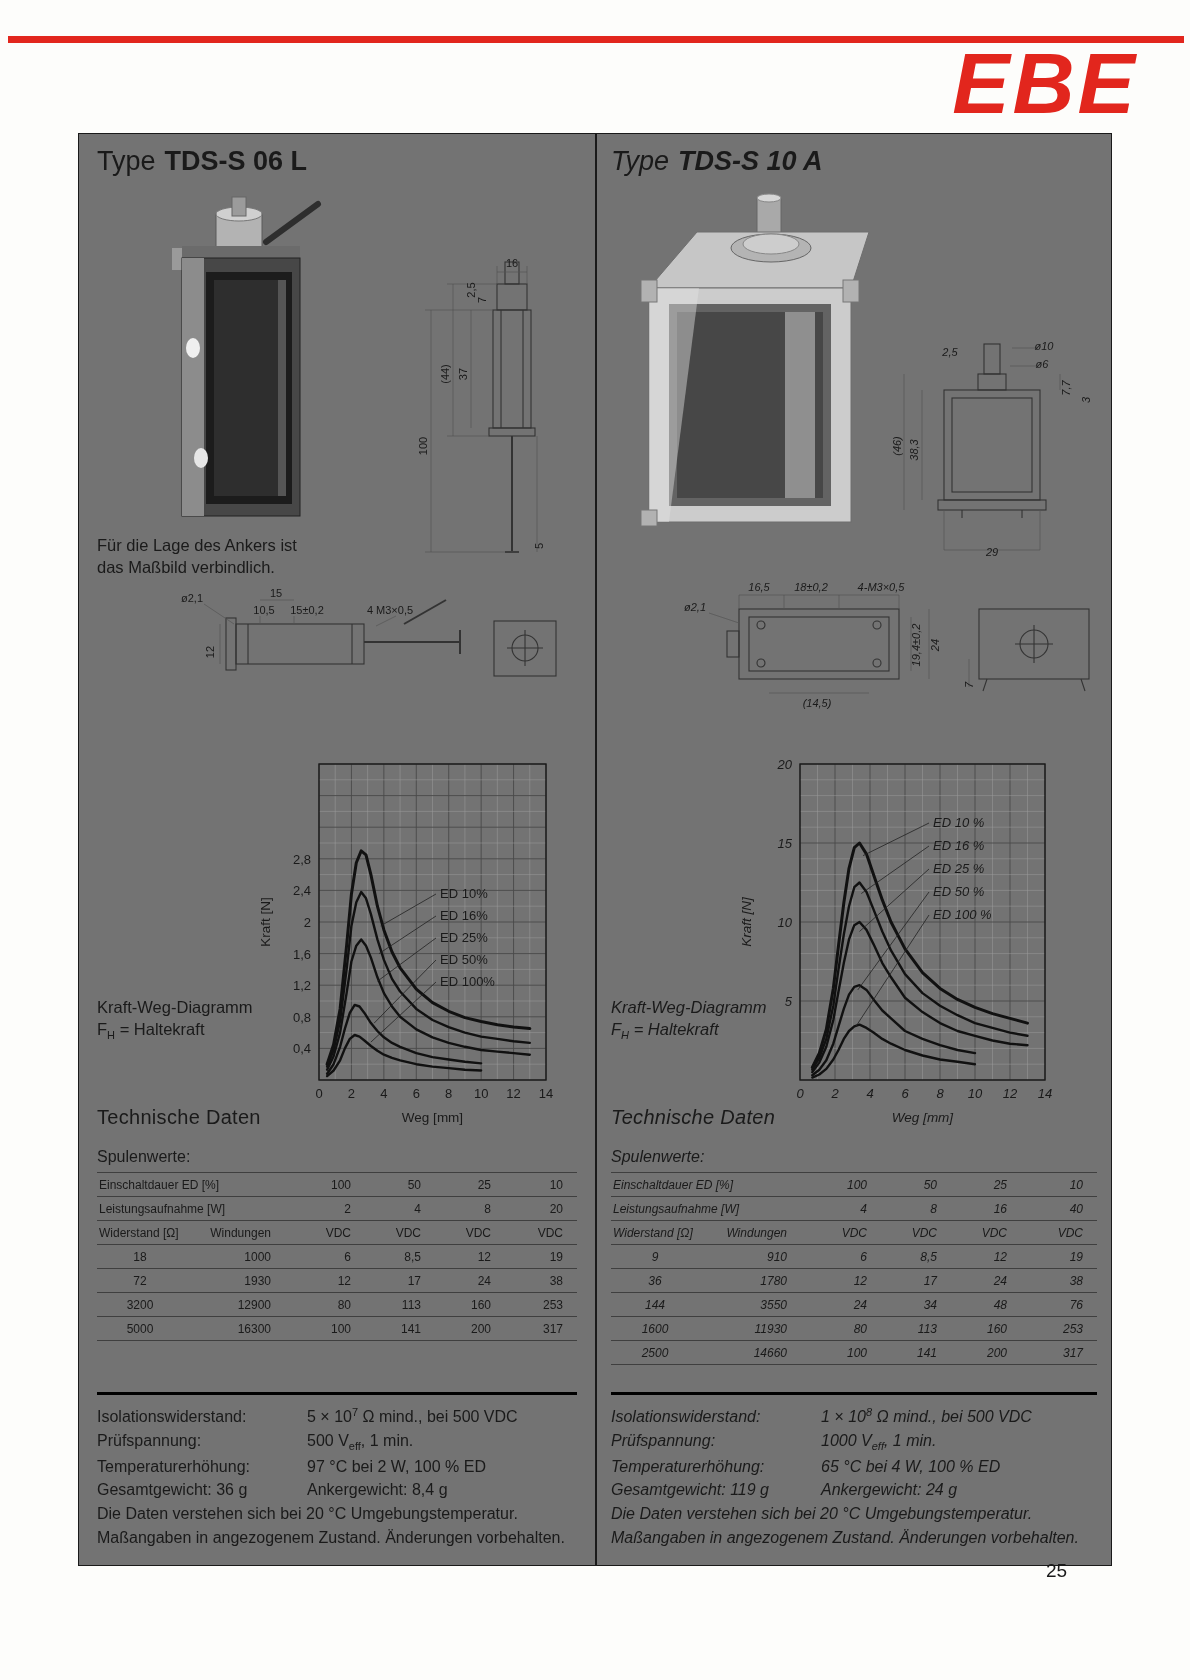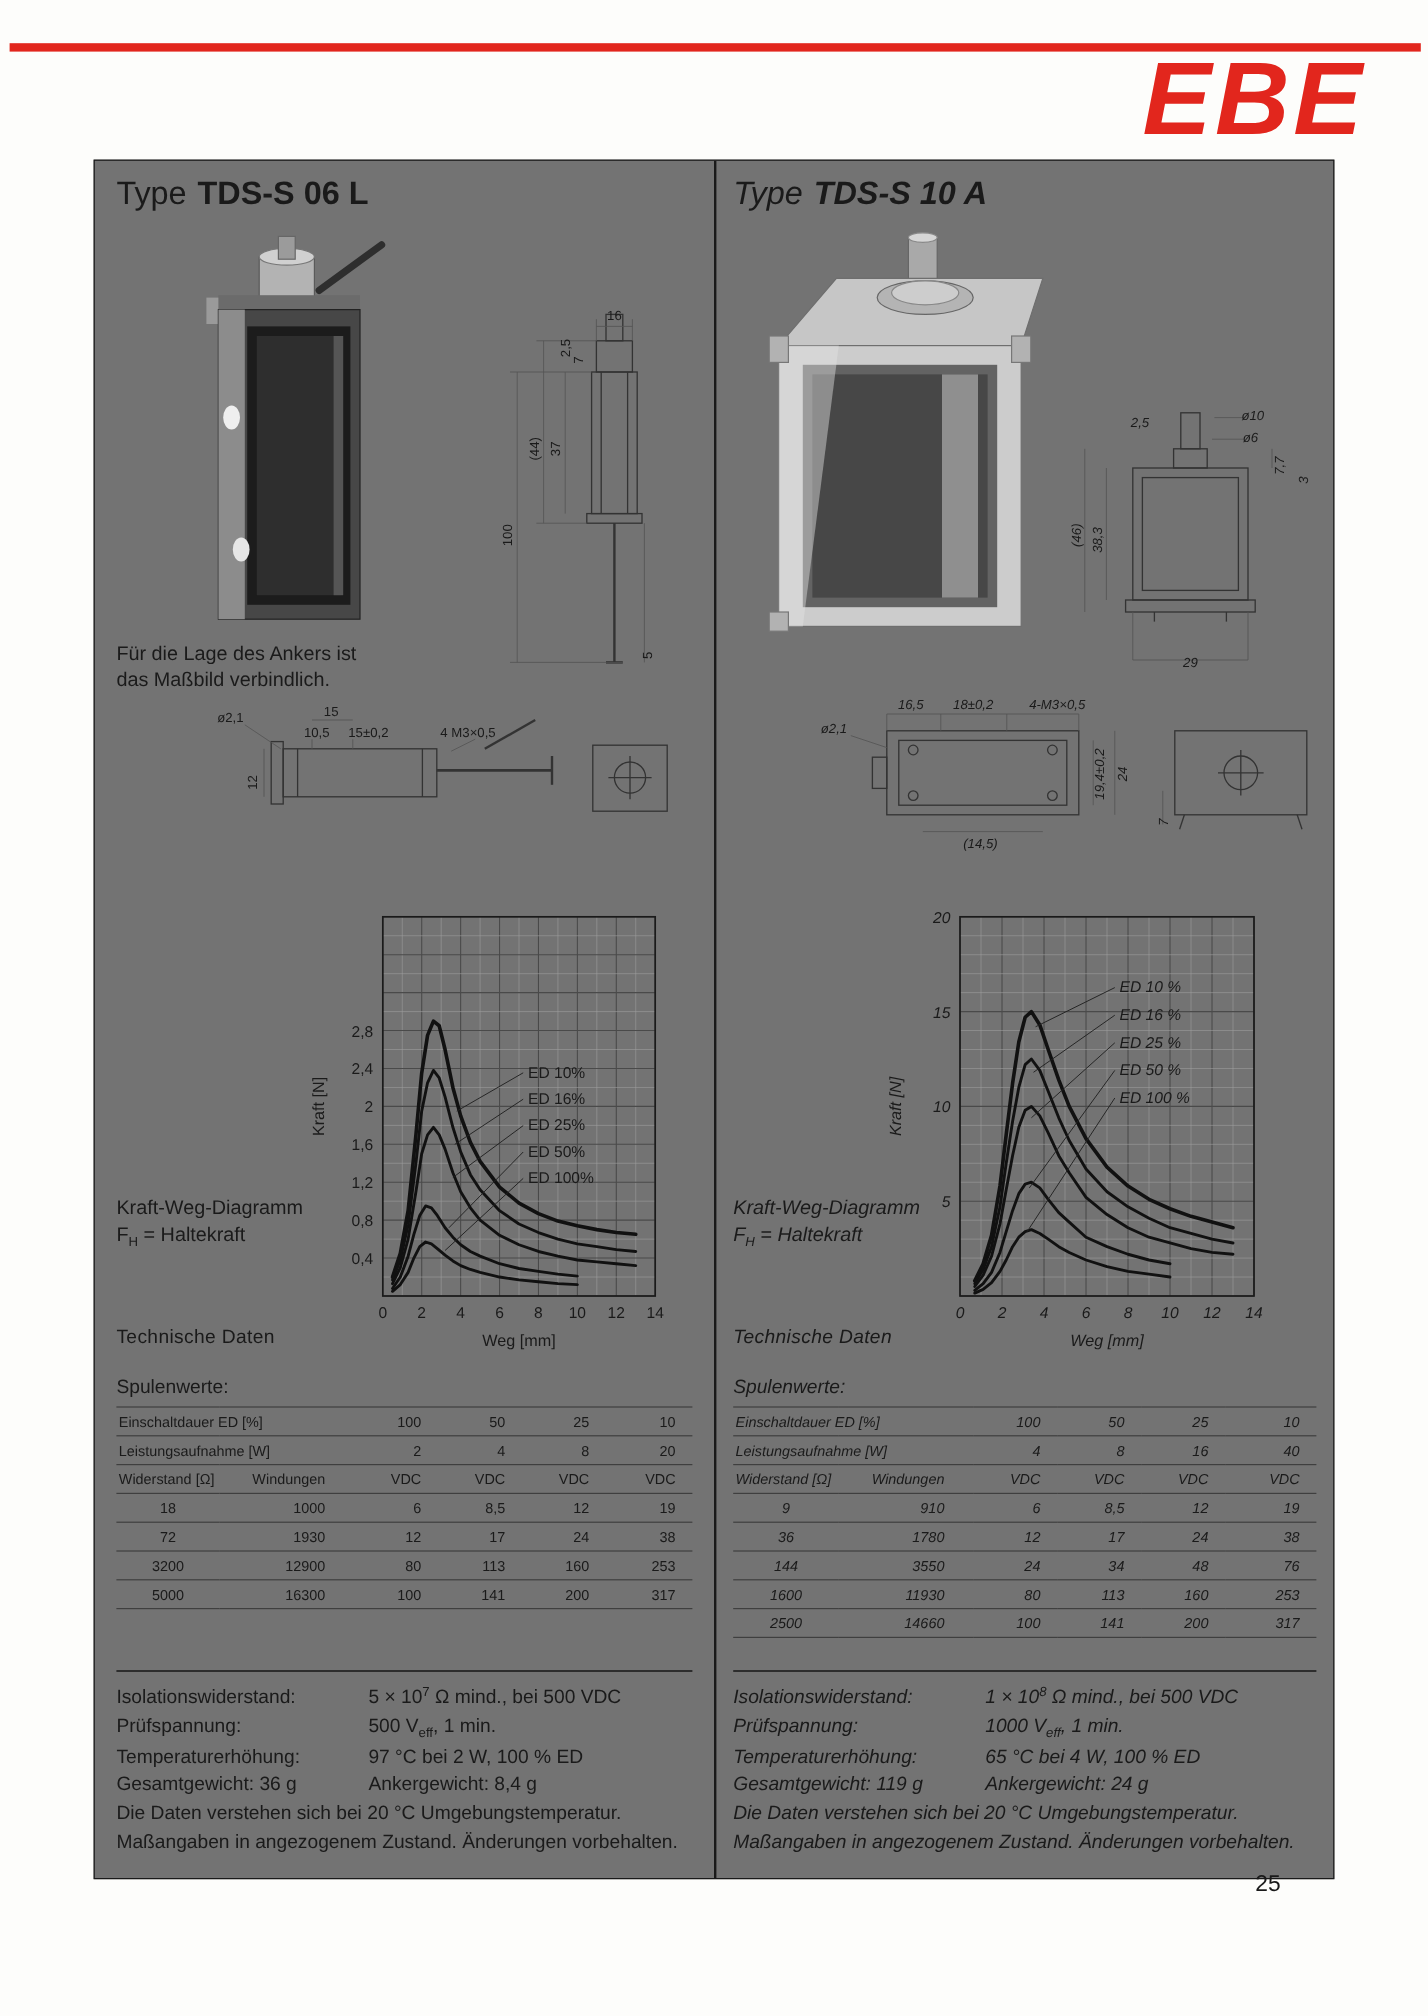--- a/index.html
+++ b/index.html
@@ -10,31 +10,31 @@
   .frame{position:absolute;left:78px;top:122px;width:1032px;height:1431px;border:1.5px solid #1a1a1a;background:#737373;margin-top:11px;}
   .divider{position:absolute;left:516px;top:0;width:1.5px;height:100%;background:#1a1a1a;}
   .col{position:absolute;top:0;height:100%;}
   .col-left{left:0;width:516px;}
   .col-right{left:518px;width:418px;font-style:italic;}
   .type-title{position:absolute;left:18px;top:12px;font-size:27px;}
   .col-right .type-title{left:14px;}
   .type-title .model{font-weight:700;margin-left:9px;}
   .note{position:absolute;left:18px;top:400px;width:240px;font-size:16.5px;line-height:1.35;}
   .caption{position:absolute;font-size:16.5px;line-height:1.35;}
-  .tech-heading{position:absolute;font-size:16px;letter-spacing:.3px;}
+  .tech-heading{position:absolute;font-size:20px;letter-spacing:.3px;}
   .spulen{position:absolute;font-size:16px;}
   table.coil{position:absolute;border-collapse:collapse;font-size:12px;border-top:1px solid #3f3f3f;}
   table.coil td{border-bottom:1px solid #3f3f3f;padding:3px 2px;height:17px;}
   table.coil .lab{text-align:left;padding-left:2px;}
   table.coil .num{text-align:right;padding-right:14px;}
   table.coil .mid{text-align:right;padding-right:24px;}
   table.coil td.c0{text-align:center;}
   table.coil td.c1{text-align:right;padding-right:24px;}
   table.coil td.c2,table.coil td.c3,table.coil td.c4,table.coil td.c5{text-align:right;padding-right:14px;}
-  .footer{position:absolute;border-top:1px solid #000000;padding-top:10px;font-size:16px;line-height:1.45;}
+  .footer{position:absolute;border-top:3px solid #000000;padding-top:10px;font-size:16px;line-height:1.45;}
   .frow{display:grid;grid-template-columns:210px 1fr;}
   .fnote{margin-top:1px;}
   sup,sub{font-size:11px;}
   .pagenum{position:absolute;left:1046px;top:1560px;font-size:19px;}
   svg{position:absolute;overflow:visible;}
   svg text{font-family:"Liberation Sans",sans-serif;fill:#1a1a1a;}
   svg text.dim{font-size:11px;}
   svg text.tick{font-size:13px;}
   svg text.axis{font-size:13.5px;}
   svg text.edlabel{font-size:13px;}

